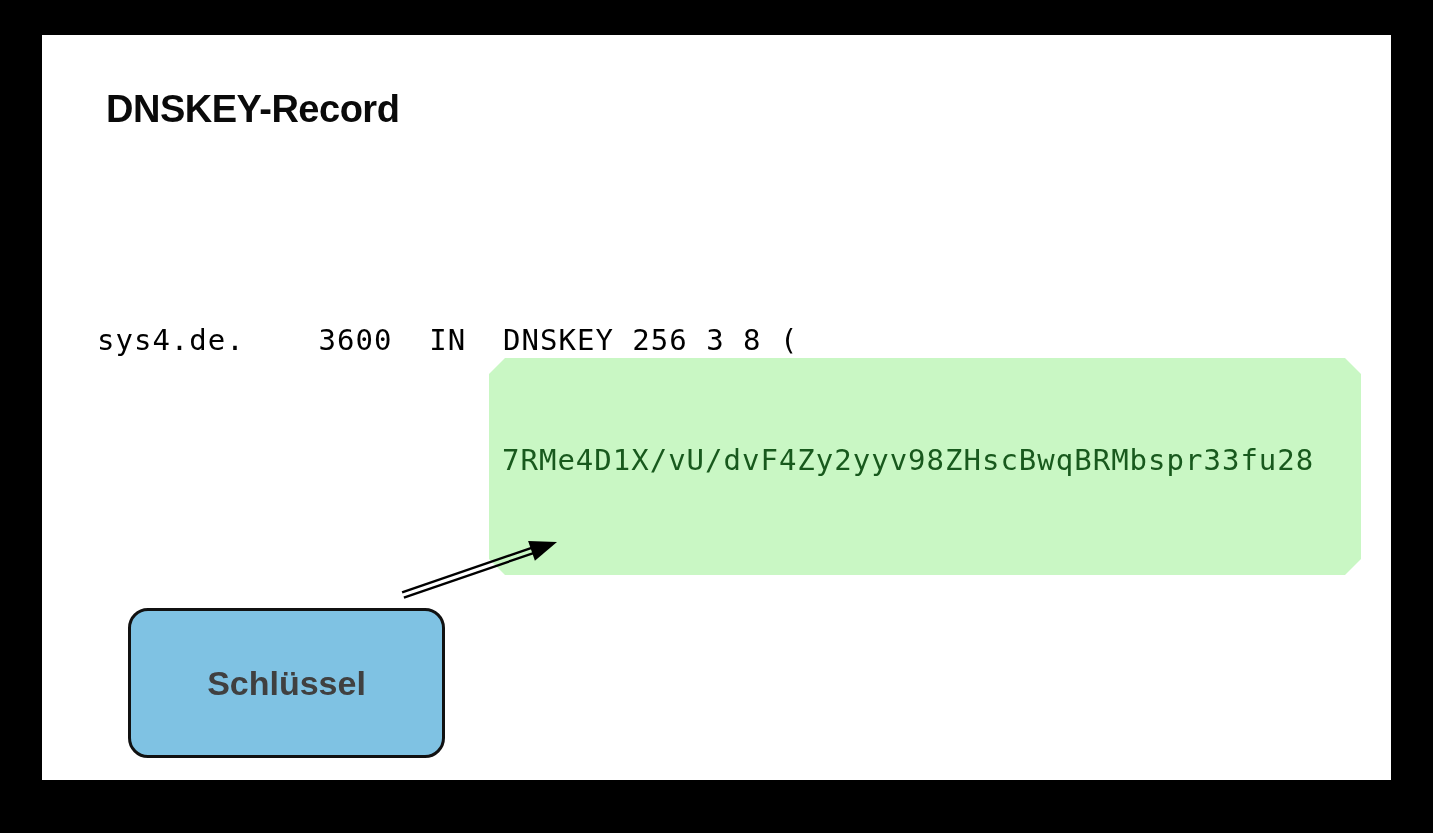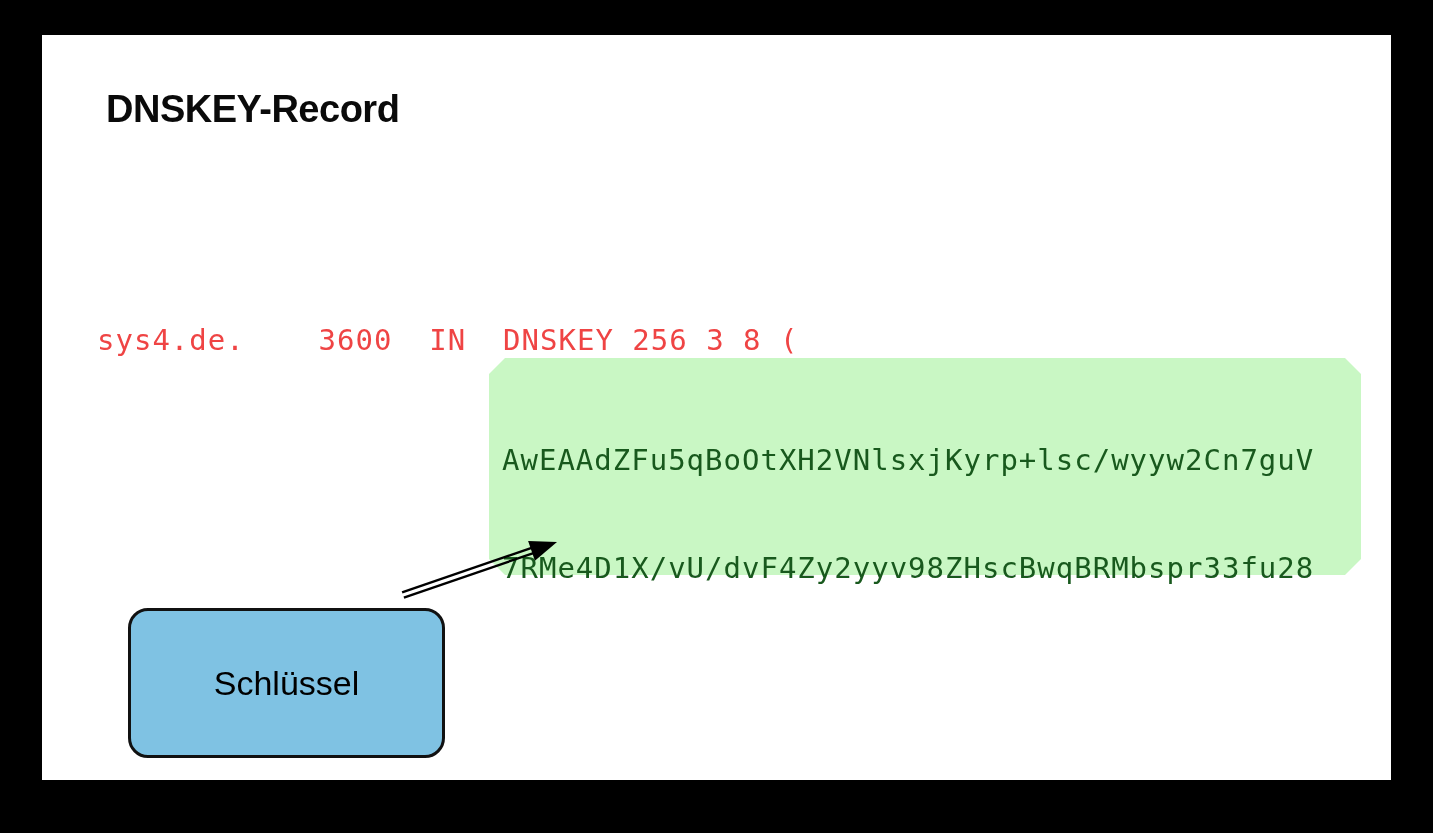--- a/index.html
+++ b/index.html
@@ -35,21 +35,21 @@
     line-height: 44px;
     color: #0a0a0a;
     letter-spacing: -0.5px;
     white-space: pre;
   }
   .mono {
     font-family: "DejaVu Sans Mono", monospace;
     font-size: 29px;
     letter-spacing: 1px;
     white-space: pre;
-    color: #ef4444;
+    color: #000000;
   }
   .record-line1 {
     position: absolute;
     left: 55px;
     top: 287px;
     line-height: 36px;
   }
   .key-highlight {
     position: absolute;
     left: 447px;
@@ -76,24 +76,24 @@
     border: 3px solid #111111;
     border-radius: 20px;
     box-sizing: border-box;
     display: flex;
     flex-direction: column;
     align-items: center;
     justify-content: center;
   }
   .callout-text {
     font-family: "Liberation Sans", sans-serif;
-    font-weight: normal;
+    font-weight: bold;
     font-size: 34px;
     line-height: 46px;
-    color: #000000;
+    color: #404040;
     text-align: center;
     white-space: pre;
   }
   .arrow-overlay {
     position: absolute;
     left: 0;
     top: 0;
     width: 1433px;
     height: 833px;
     pointer-events: none;
@@ -105,21 +105,20 @@
 <div class="canvas">
   <div class="slide">
 
     <div class="slide-title">DNSKEY-Record</div>
 
     <div class="key-highlight" style="background: rgb(201, 247, 196);"></div>
 
     <div class="mono record-line1">sys4.de.    3600  IN  DNSKEY 256 3 8 (</div>
 
     <div class="mono key-lines" style="color: rgb(24, 89, 29);">
-      <div>AwEAAdZFu5qBoOtXH2VNlsxjKyrp+lsc/wyyw2Cn7guV</div>
       <div>7RMe4D1X/vU/dvF4Zy2yyv98ZHscBwqBRMbspr33fu28</div>
       
     </div>
 
     <div class="callout-box" style="background: rgb(127, 194, 227);">
       <div class="callout-text">Schlüssel</div>
     </div>
 
   </div>
 

